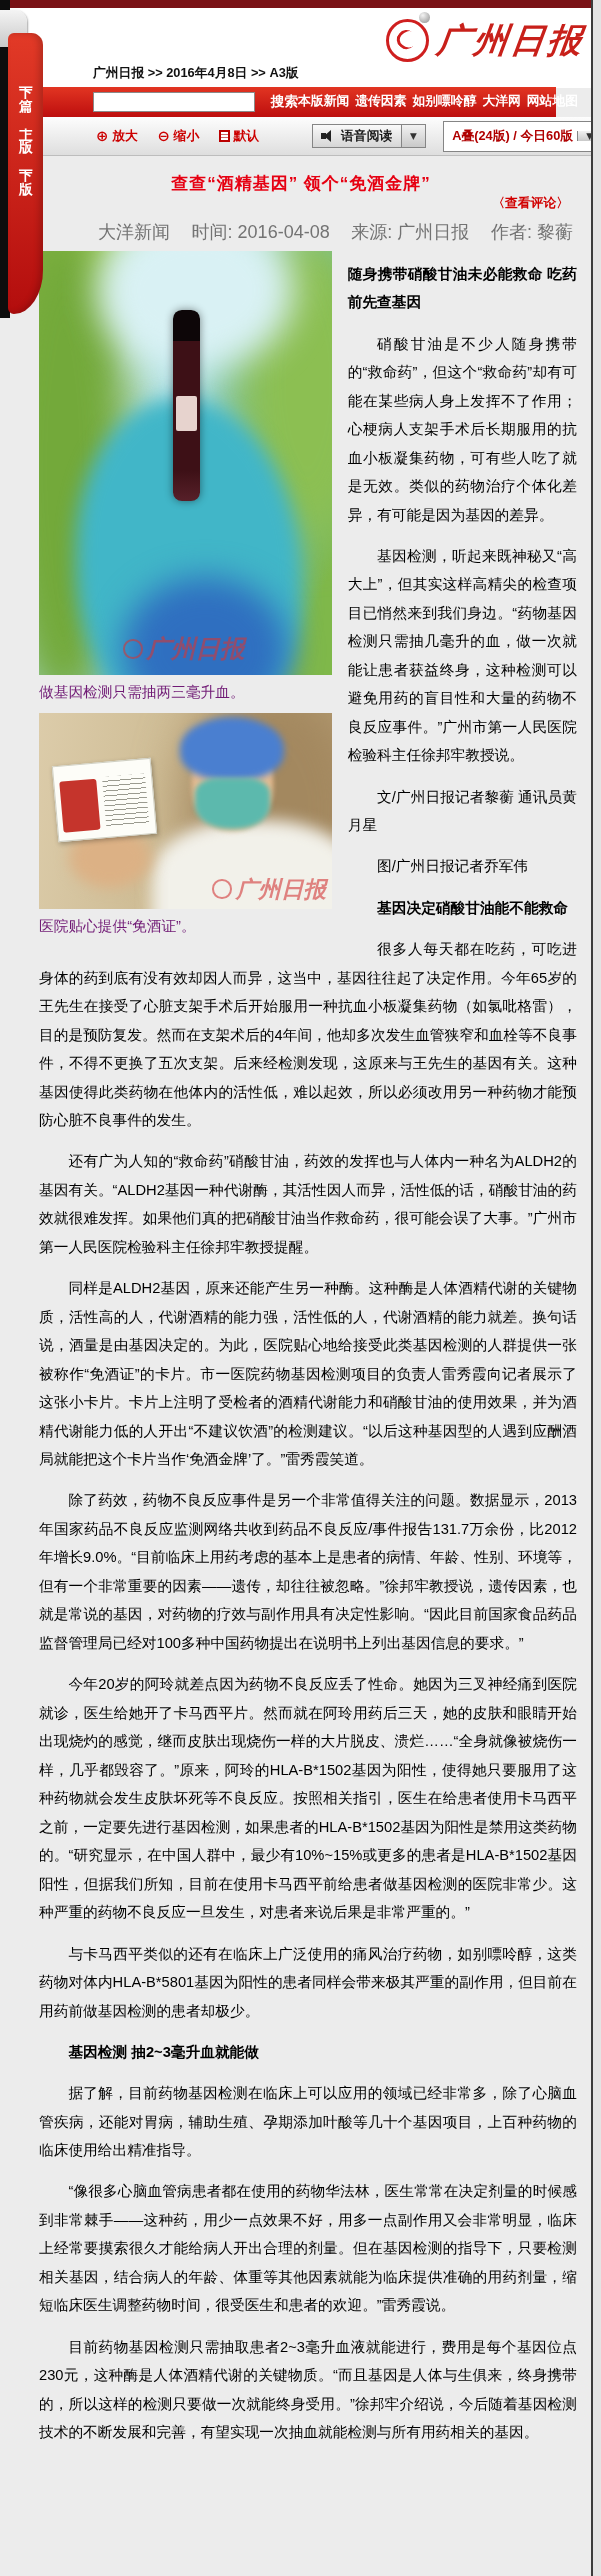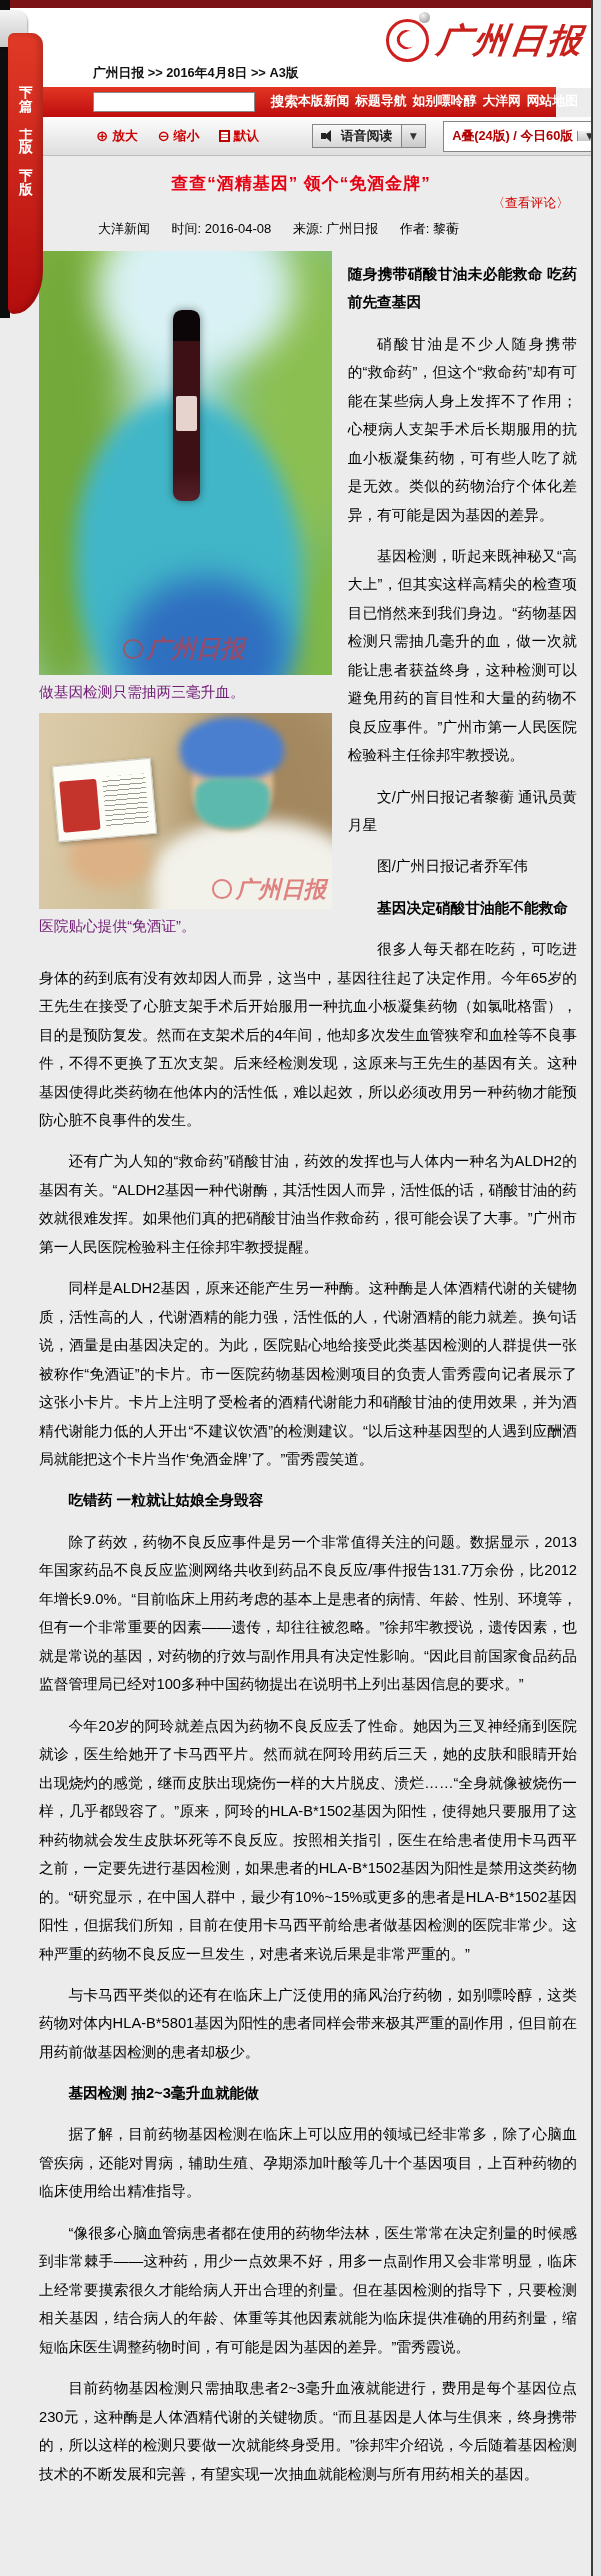--- a/index.html
+++ b/index.html
@@ -36,22 +36,22 @@
   .spk{position:relative;width:13.7px;height:12.8px;}
   .spk::before{content:"";position:absolute;left:0;top:3.9px;width:4.9px;height:5.9px;background:#222;}
   .spk::after{content:"";position:absolute;left:2.9px;top:0;border-top:6.4px solid transparent;border-bottom:6.4px solid transparent;border-right:7.9px solid #222;}
   .drop-btn{width:22.6px;background:linear-gradient(#f2f2f2,#c9c9c9);border:1px solid #858585;border-left:none;display:flex;align-items:center;justify-content:center;color:#333;font-size:8.8px;cursor:pointer;font-family:"DejaVu Sans",sans-serif;}
   .edition{display:flex;align-items:center;width:228px;height:31px;background:#fff;border:1px solid #858585;box-sizing:border-box;cursor:pointer;}
   .edition-text{flex:1;display:flex;align-items:center;padding-left:7.9px;color:#b00000;font-weight:bold;font-size:12.8px;white-space:nowrap;}
   .edition .drop-btn{border:none;border-left:1px solid #858585;}
 
   
   .headline{position:absolute;left:0;top:161px;width:602px;text-align:center;color:#e60012;font-size:17px;font-weight:bold;letter-spacing:1px;}
-  .comments{position:absolute;top:195px;right:33px;color:#d10000;font-size:12.8px;font-weight:normal;cursor:pointer;}
-  .meta{position:absolute;left:98px;top:220px;display:flex;gap:21.6px;font-size:13px;color:#000000;white-space:nowrap;text-align:right;}
+  .comments{position:absolute;top:195px;right:33px;color:#d10000;font-size:12.8px;font-weight:bold;cursor:pointer;}
+  .meta{position:absolute;left:98px;top:220px;display:flex;gap:21.6px;font-size:18px;color:#737373;white-space:nowrap;text-align:right;}
 
   
   .article{position:absolute;left:39px;top:247px;width:538px;font-size:14.7px;line-height:28.5px;color:#000;text-align:justify;}
   .figures{float:left;width:293px;margin:3.9px 15.7px 5.9px 0;}
   .fig{position:relative;overflow:hidden;width:293px;}
   .fig1{height:424px;background:linear-gradient(115deg,#86b344 0%,#9fcb58 12%,#cdeef0 28%,#a6dde4 46%,#6fc3d2 62%,#7fb84a 90%);}
   .fig2{height:196px;margin-top:9.8px;background:linear-gradient(100deg,#dcccaa,#cfbd96 40%,#c6b088 70%,#b7a077);}
   .blob{position:absolute;border-radius:50%;}
   .f1-green-l{left:-44px;top:-29.5px;width:137px;height:491px;background:#73a93a;filter:blur(21.6px);}
   .f1-green-r{right:-54px;top:-29.5px;width:157px;height:324px;background:#8cbf52;filter:blur(23.6px);}
@@ -98,21 +98,21 @@
     </div>
   </div>
   <div class="breadcrumb">广州日报 &gt;&gt; 2016年4月8日 &gt;&gt; A3版</div>
 
   <div class="navbar">
     <input class="search-input" type="text" placeholder="" style="">
     <span class="search-btn">搜索</span>
     <div class="nav-links">
 
     <a class="nav-link">本版新闻</a>
-        <a class="nav-link">标题导航</a>
+        <a class="nav-link">遗传因素</a>
         <a class="nav-link">如别嘌呤醇</a>
         <a class="nav-link">大洋网</a>
         <a class="nav-link">网站地图</a>
       </div>
   </div>
 
   <div class="toolbar">
     <span class="tool-btn">
       <span class="tool-ico">⊕</span>
       <span>放大</span>
@@ -189,27 +189,26 @@
 
   <p class="para lede">随身携带硝酸甘油未必能救命 吃药前先查基因</p>
       <p class="para">硝酸甘油是不少人随身携带的“救命药”，但这个“救命药”却有可能在某些病人身上发挥不了作用；心梗病人支架手术后长期服用的抗血小板凝集药物，可有些人吃了就是无效。类似的药物治疗个体化差异，有可能是因为基因的差异。</p>
       <p class="para">基因检测，听起来既神秘又“高大上”，但其实这样高精尖的检查项目已悄然来到我们身边。“药物基因检测只需抽几毫升的血，做一次就能让患者获益终身，这种检测可以避免用药的盲目性和大量的药物不良反应事件。”广州市第一人民医院检验科主任徐邦牢教授说。</p>
       <p class="para">文/广州日报记者黎蘅 通讯员黄月星</p>
       <p class="para">图/广州日报记者乔军伟</p>
       <p class="para subhead">基因决定硝酸甘油能不能救命</p>
       <p class="para">很多人每天都在吃药，可吃进身体的药到底有没有效却因人而异，这当中，基因往往起了决定作用。今年65岁的王先生在接受了心脏支架手术后开始服用一种抗血小板凝集药物（如氯吡格雷），目的是预防复发。然而在支架术后的4年间，他却多次发生血管狭窄和血栓等不良事件，不得不更换了五次支架。后来经检测发现，这原来与王先生的基因有关。这种基因使得此类药物在他体内的活性低，难以起效，所以必须改用另一种药物才能预防心脏不良事件的发生。</p>
       <p class="para">还有广为人知的“救命药”硝酸甘油，药效的发挥也与人体内一种名为ALDH2的基因有关。“ALDH2基因一种代谢酶，其活性因人而异，活性低的话，硝酸甘油的药效就很难发挥。如果他们真的把硝酸甘油当作救命药，很可能会误了大事。”广州市第一人民医院检验科主任徐邦牢教授提醒。</p>
       <p class="para">同样是ALDH2基因，原来还能产生另一种酶。这种酶是人体酒精代谢的关键物质，活性高的人，代谢酒精的能力强，活性低的人，代谢酒精的能力就差。换句话说，酒量是由基因决定的。为此，医院贴心地给接受此类基因检测的人群提供一张被称作“免酒证”的卡片。市一医院药物基因检测项目的负责人雷秀霞向记者展示了这张小卡片。卡片上注明了受检者的酒精代谢能力和硝酸甘油的使用效果，并为酒精代谢能力低的人开出“不建议饮酒”的检测建议。“以后这种基因型的人遇到应酬酒局就能把这个卡片当作‘免酒金牌’了。”雷秀霞笑道。</p>
-      <p class="para subhead">吃错药 一粒就让姑娘全身毁容</p>
       <p class="para">除了药效，药物不良反应事件是另一个非常值得关注的问题。数据显示，2013年国家药品不良反应监测网络共收到药品不良反应/事件报告131.7万余份，比2012年增长9.0%。“目前临床上用药考虑的基本上是患者的病情、年龄、性别、环境等，但有一个非常重要的因素——遗传，却往往被忽略。”徐邦牢教授说，遗传因素，也就是常说的基因，对药物的疗效与副作用具有决定性影响。“因此目前国家食品药品监督管理局已经对100多种中国药物提出在说明书上列出基因信息的要求。”</p>
       <p class="para">今年20岁的阿玲就差点因为药物不良反应丢了性命。她因为三叉神经痛到医院就诊，医生给她开了卡马西平片。然而就在阿玲用药后三天，她的皮肤和眼睛开始出现烧灼的感觉，继而皮肤出现烧伤一样的大片脱皮、溃烂……“全身就像被烧伤一样，几乎都毁容了。”原来，阿玲的HLA-B*1502基因为阳性，使得她只要服用了这种药物就会发生皮肤坏死等不良反应。按照相关指引，医生在给患者使用卡马西平之前，一定要先进行基因检测，如果患者的HLA-B*1502基因为阳性是禁用这类药物的。“研究显示，在中国人群中，最少有10%~15%或更多的患者是HLA-B*1502基因阳性，但据我们所知，目前在使用卡马西平前给患者做基因检测的医院非常少。这种严重的药物不良反应一旦发生，对患者来说后果是非常严重的。”</p>
       <p class="para">与卡马西平类似的还有在临床上广泛使用的痛风治疗药物，如别嘌呤醇，这类药物对体内HLA-B*5801基因为阳性的患者同样会带来极其严重的副作用，但目前在用药前做基因检测的患者却极少。</p>
       <p class="para subhead">基因检测 抽2~3毫升血就能做</p>
       <p class="para">据了解，目前药物基因检测在临床上可以应用的领域已经非常多，除了心脑血管疾病，还能对胃病，辅助生殖、孕期添加叶酸等几十个基因项目，上百种药物的临床使用给出精准指导。</p>
-      <p class="para">“像很多心脑血管病患者都在使用的药物华法林，医生常常在决定剂量的时候感到非常棘手——这种药，用少一点效果不好，用多一点副作用又会非常明显，临床上经常要摸索很久才能给病人开出合理的剂量。但在基因检测的指导下，只要检测相关基因，结合病人的年龄、体重等其他因素就能为临床提供准确的用药剂量，缩短临床医生调整药物时间，有可能是因为基因的差异。”雷秀霞说。</p>
+      <p class="para">“像很多心脑血管病患者都在使用的药物华法林，医生常常在决定剂量的时候感到非常棘手——这种药，用少一点效果不好，用多一点副作用又会非常明显，临床上经常要摸索很久才能给病人开出合理的剂量。但在基因检测的指导下，只要检测相关基因，结合病人的年龄、体重等其他因素就能为临床提供准确的用药剂量，缩短临床医生调整药物时间，很受医生和患者的欢迎。”雷秀霞说。</p>
       <p class="para">目前药物基因检测只需抽取患者2~3毫升血液就能进行，费用是每个基因位点230元，这种酶是人体酒精代谢的关键物质。“而且基因是人体与生俱来，终身携带的，所以这样的检测只要做一次就能终身受用。”徐邦牢介绍说，今后随着基因检测技术的不断发展和完善，有望实现一次抽血就能检测与所有用药相关的基因。</p>
     </div>
 
   <div class="black-strip"></div>
   <div class="gray-tab"></div>
   <div class="sidebar">
 
   <a class="side-btn">下一篇</a>
       <a class="side-btn">上一版</a>
       <a class="side-btn">下一版</a>

